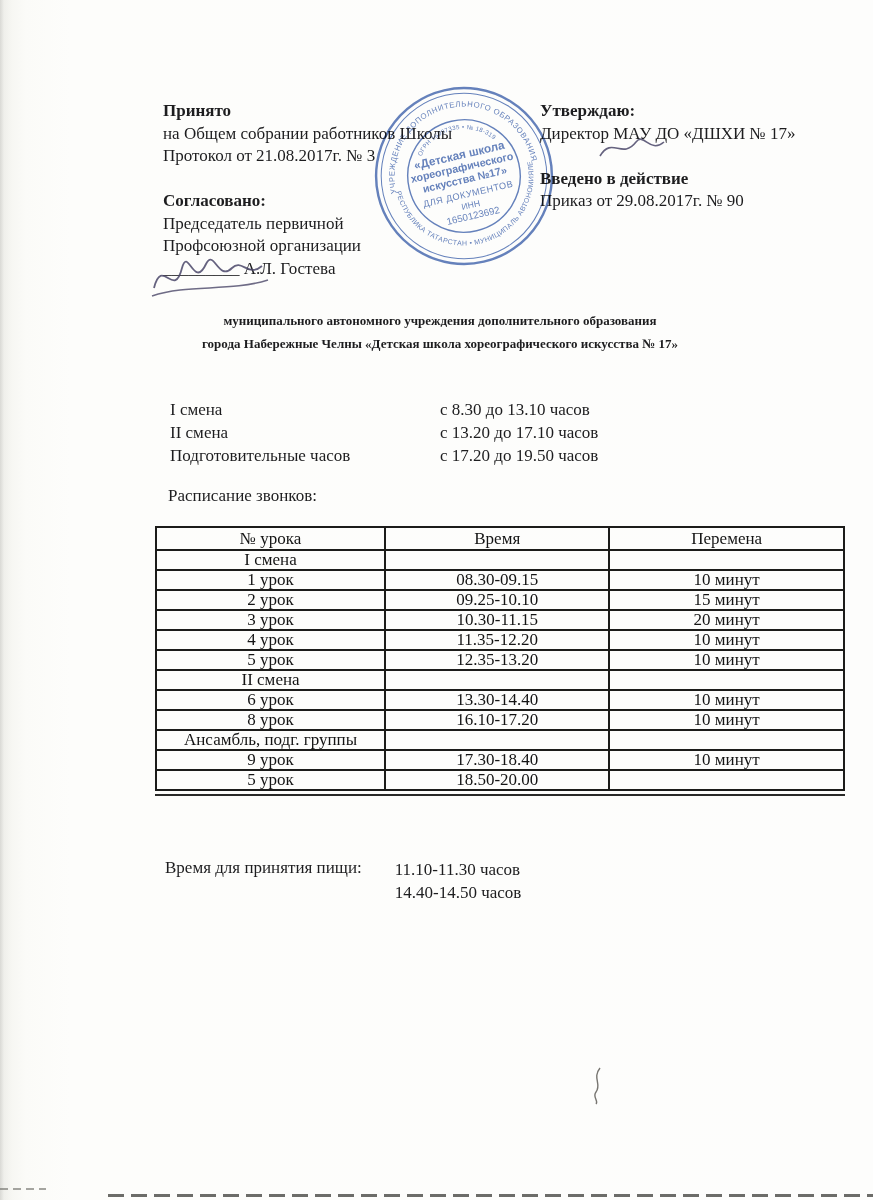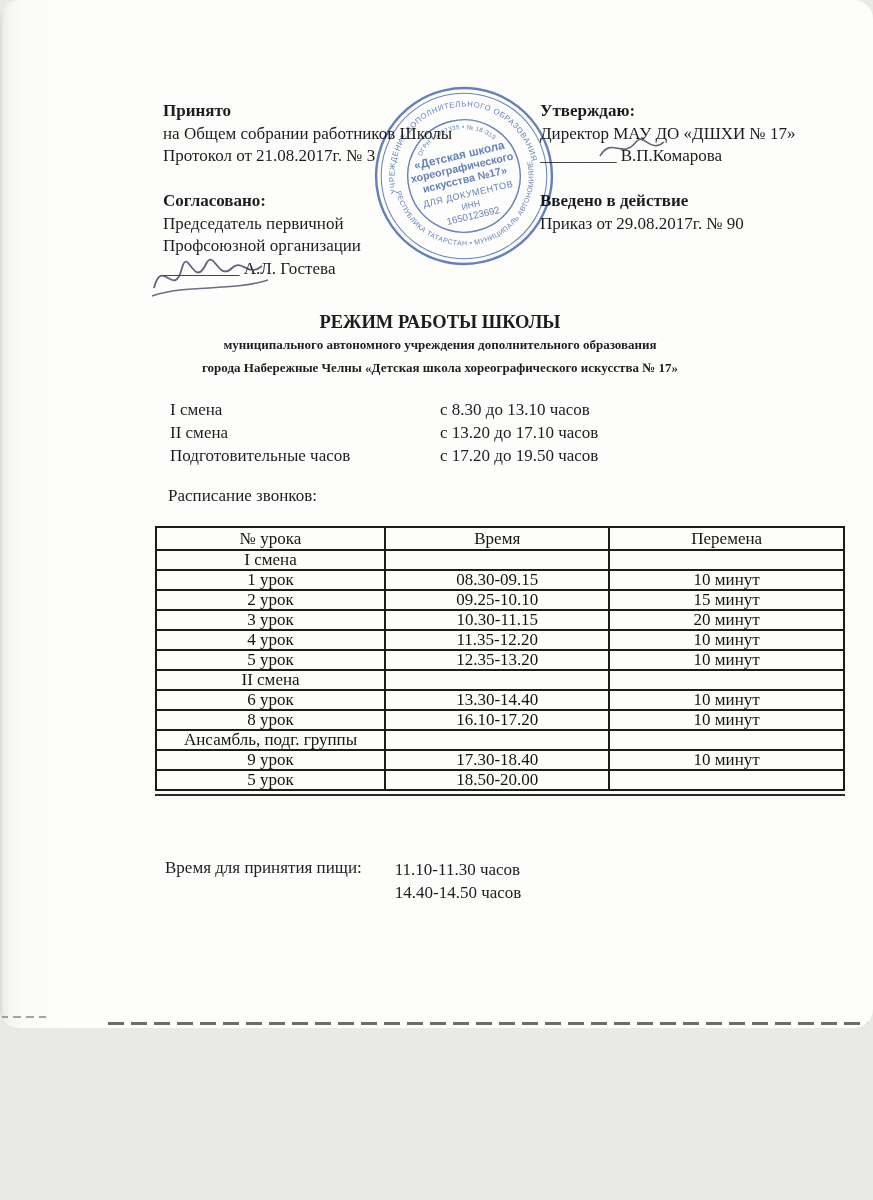--- a/index.html
+++ b/index.html
@@ -1,26 +1,25 @@
 <!DOCTYPE html>
 <html><head>
 <meta charset="utf-8">
 <style>
   html,body{margin:0;padding:0;}
   body{background:#e9e9e7;}
   .page{
     position:relative;
-    width:873px;height:1028px;
+    width:873px;height:1200px;
     margin:0;
     overflow:hidden;
     color:#1d1d1f;
     font-family:"Liberation Serif","DejaVu Serif",serif;
     font-size:17px;
     background:linear-gradient(90deg,#d9d9d5 0px,#efefeb 4px,#f7f7f3 12px,#fbfbf8 26px,#fdfdfb 70px,#fdfdfc 100%);
-    border-radius:19px;
   }
   .line{margin:0;line-height:22.5px;white-space:nowrap;}
   .bold{font-weight:bold;}
   .col-left{position:absolute;left:163px;top:100px;width:340px;}
   .col-right{position:absolute;left:540px;top:100px;width:320px;}
 
   .title-block{position:absolute;left:80px;top:310px;width:720px;text-align:center;font-weight:bold;}
   .title-block .t1{font-size:18.5px;line-height:24px;margin:0;}
   .title-block .t2,.title-block .t3{font-size:13px;line-height:22.5px;margin:0;}
 
@@ -85,21 +84,20 @@
     <p class="line">&nbsp;</p>
     <p class="line bold">Согласовано:</p>
     <p class="line">Председатель первичной</p>
     <p class="line">Профсоюзной организации</p>
     <p class="line"><span>_________</span> <span>А.Л. Гостева</span></p>
   </div>
 
   <div class="col-right">
     <p class="line bold">Утверждаю:</p>
     <p class="line">Директор МАУ ДО «ДШХИ № 17»</p>
-    <p class="line"><span>_________</span> <span>В.П.Комарова</span></p>
     <p class="line">&nbsp;</p>
     <p class="line bold">Введено в действие</p>
     <p class="line">Приказ от 29.08.2017г. № 90</p>
   </div>
 
   <svg class="stamp" viewBox="0 0 180 180">
     <g fill="none" stroke="#3f63ae">
       <circle cx="90" cy="90" r="86" stroke-width="2.4"></circle>
       <circle cx="90" cy="90" r="81" stroke-width="1"></circle>
       <circle cx="90" cy="90" r="55" stroke-width="1.4"></circle>
@@ -130,21 +128,20 @@
 
   <svg class="sig-left" width="126" height="64" viewBox="0 0 126 64">
     <path d="M 6 50 C 14 18, 26 62, 34 30 C 40 8, 46 52, 58 26 C 66 10, 70 44, 84 30 C 94 20, 100 40, 114 28" fill="none" stroke="#4a4668" stroke-width="1.8" opacity="0.85"></path>
     <path d="M 4 58 C 40 46, 82 54, 120 42" fill="none" stroke="#4a4668" stroke-width="1.5" opacity="0.8"></path>
   </svg>
   <svg class="sig-right" width="74" height="32" viewBox="0 0 74 32">
     <path d="M 4 24 C 16 4, 26 28, 40 10 C 48 0, 54 22, 68 10" fill="none" stroke="#4a4668" stroke-width="1.6" opacity="0.85"></path>
   </svg>
 
   <div class="title-block">
-    <p class="t1">РЕЖИМ РАБОТЫ ШКОЛЫ</p>
     <p class="t2">муниципального автономного учреждения дополнительного образования</p>
     <p class="t3">города Набережные Челны «Детская школа хореографического искусства № 17»</p>
   </div>
 
   <div class="shifts">
       <div class="shift-row"><span class="shift-label">I смена</span><span class="shift-value">с 8.30 до 13.10 часов</span></div>
       <div class="shift-row"><span class="shift-label">II смена</span><span class="shift-value">с 13.20 до 17.10 часов</span></div>
       <div class="shift-row"><span class="shift-label">Подготовительные часов</span><span class="shift-value">с 17.20 до 19.50 часов</span></div>
     </div>
 

